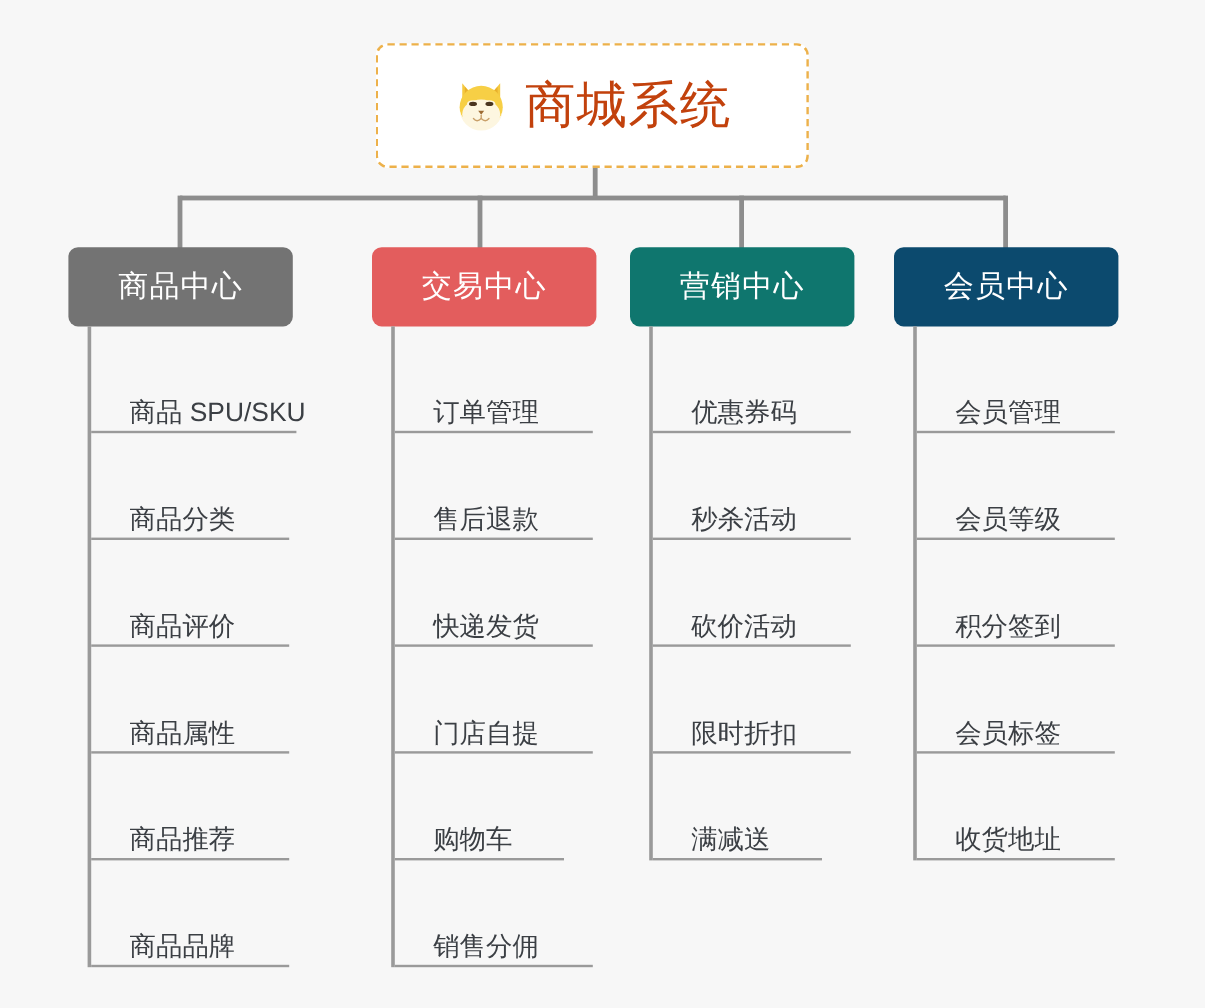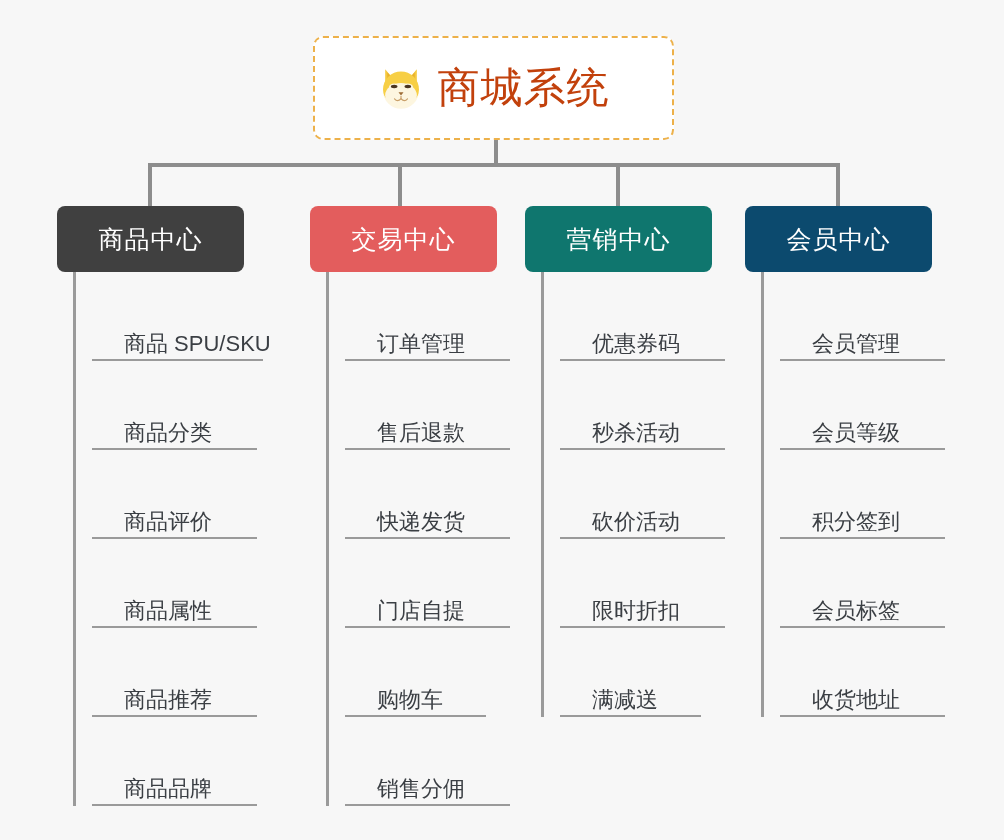--- a/index.html
+++ b/index.html
@@ -83,21 +83,21 @@
     font-size: 25px;
     line-height: 1;
     letter-spacing: 1px;
     white-space: nowrap;
   }
 
   
   .leaf-tree {
     position: relative;
     margin-left: 16px;
-    padding-left: 16px;
+    padding-left: 0;
     border-left: 3px solid #9a9a9a;
     width: 171px;
   }
   .leaf-item {
     position: relative;
     height: 89px;
     box-sizing: border-box;
     display: flex;
     align-items: flex-end;
   }
@@ -149,21 +149,21 @@
   </div>
 
   <div class="conn conn-v" style="left:494px; top:140px;  height:25px;"></div>
   <div class="conn conn-h" style="left:150px; top:163px;  width:688px;"></div>
   <div class="conn conn-v" style="left:148px; top:163px;  height:45px;"></div>
   <div class="conn conn-v" style="left:398px; top:163px;  height:45px;"></div>
   <div class="conn conn-v" style="left:616px; top:163px;  height:45px;"></div>
   <div class="conn conn-v" style="left:836px; top:163px;  height:45px;"></div>
 
   <div class="column col-1">
-    <div class="cat-box" style="background:#404040;">
+    <div class="cat-box" style="background:#737373;">
       <span class="cat-label">商品中心</span>
     </div>
     <div class="leaf-tree">
       <div class="leaf-item w-wide">
         <span class="leaf-label">商品 SPU/SKU</span>
         <span class="leaf-underline"></span>
       </div>
       <div class="leaf-item w-mid">
         <span class="leaf-label">商品分类</span>
         <span class="leaf-underline"></span>

